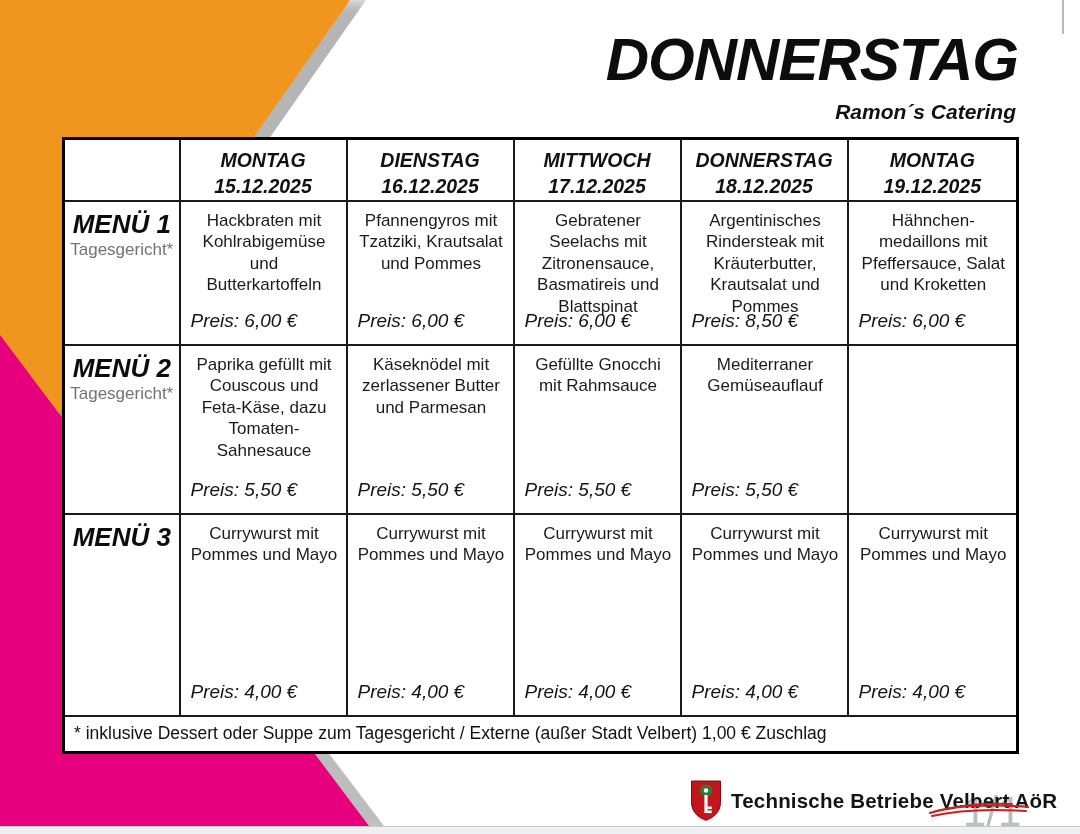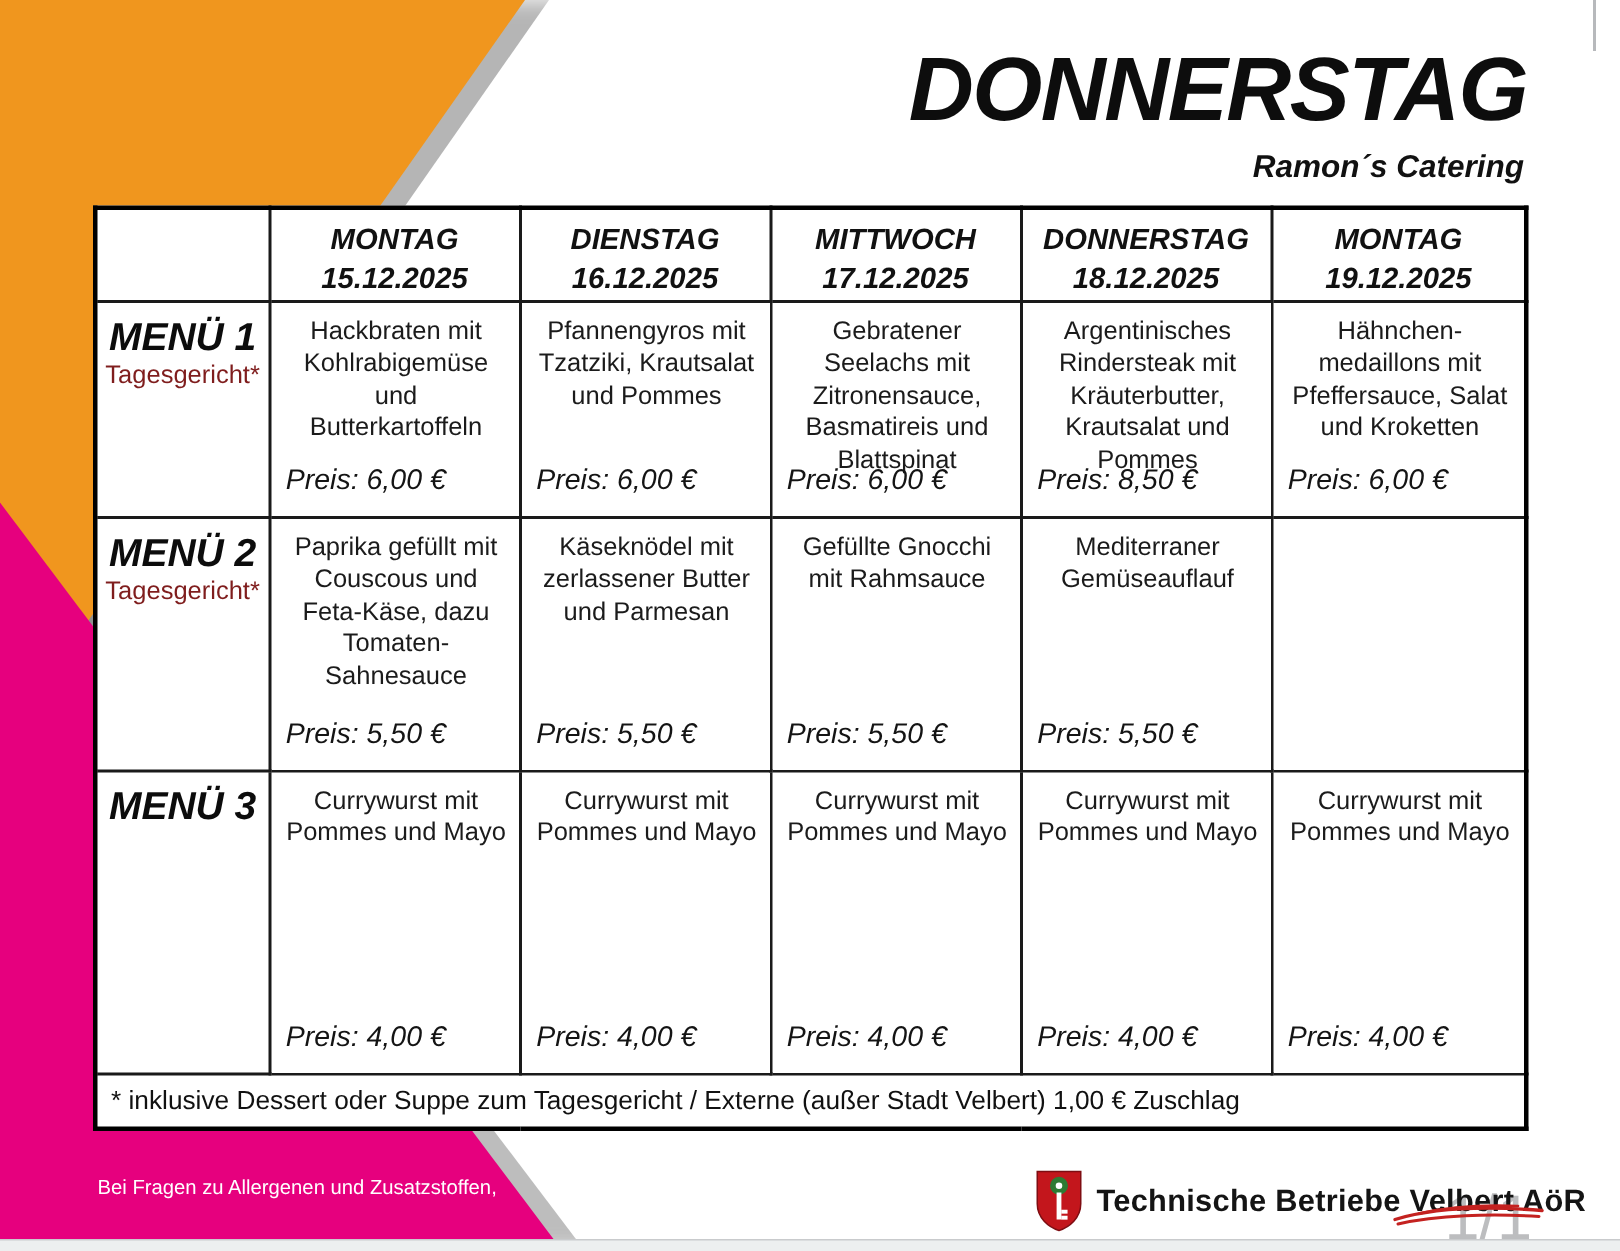--- a/index.html
+++ b/index.html
@@ -34,21 +34,21 @@
   th,td{border:2px solid #1a1a1a;vertical-align:top;padding:0;background:#fff;}
   .row-header{height:57px;}
   .row-m1{height:144px;}
   .row-m2{height:169px;}
   .row-m3{height:202px;}
   .row-foot{height:31px;}
   .day-th{font-weight:bold;font-style:italic;font-size:19.5px;text-align:center;
     padding-top:7px;line-height:1.35;color:#111;}
   .label-cell{text-align:center;padding-top:8px;}
   .menu-label{font-weight:bold;font-style:italic;font-size:26px;color:#0c0c0c;line-height:1.1;}
-  .menu-sublabel{font-size:17px;font-weight:normal;margin-top:2px;color:#7f1d1d;}
+  .menu-sublabel{font-size:17px;font-weight:normal;margin-top:2px;color:#737373;}
   .food-cell{position:relative;}
   .food{padding:8px 8px 0 10px;font-size:17px;line-height:1.27;color:#1b1b1b;
     font-weight:normal;text-align:center;}
   .price{position:absolute;left:10px;bottom:12px;font-style:italic;font-size:19px;color:#141414;}
   .foot-cell{vertical-align:middle;font-size:17.5px;padding:6px 6px 7px 9px;color:#111;font-weight:normal;text-align:left;}
 
   
   .allergy-note{left:65px;top:782px;z-index:5;color:#ffffff;font-size:13.5px;line-height:1.45;}
   .brand{left:731px;top:789px;z-index:5;font-weight:bold;font-size:20.5px;color:#141414;letter-spacing:.2px;}
   .page-num{left:963px;top:788px;z-index:4;font-size:42px;color:var(--page-indicator-gray);}
@@ -180,21 +180,20 @@
           </td>
         </tr>
         <tr class="row-foot">
           <td class="foot-cell" colspan="6">* inklusive Dessert oder Suppe zum Tagesgericht / Externe (außer Stadt Velbert) 1,00 € Zuschlag</td>
         </tr>
       </tbody>
   </table>
 </div>
 
 <div class="abs allergy-note">
-  <div>Bei Fragen zu Allergenen und Zusatzstoffen,</div>
 </div>
 
 <div class="abs page-num">1/1</div>
 
 <svg class="abs shield" viewBox="0 0 32 42">
   <path d="M1.5 1.5 H30.5 V23 C30.5 32.5 23 38.5 16 40.8 C9 38.5 1.5 32.5 1.5 23 Z" style="fill:var(--shield-red);stroke:#7e0d12;stroke-width:1"></path>
   <circle cx="16" cy="11" r="6" style="fill:#2f7a33"></circle>
   <circle cx="16" cy="11" r="2.2" style="fill:#ffffff"></circle>
   <rect x="14.4" y="15.5" width="3.2" height="18" style="fill:#ffffff"></rect>
   <rect x="17.5" y="27" width="4.2" height="2.6" style="fill:#ffffff"></rect>

